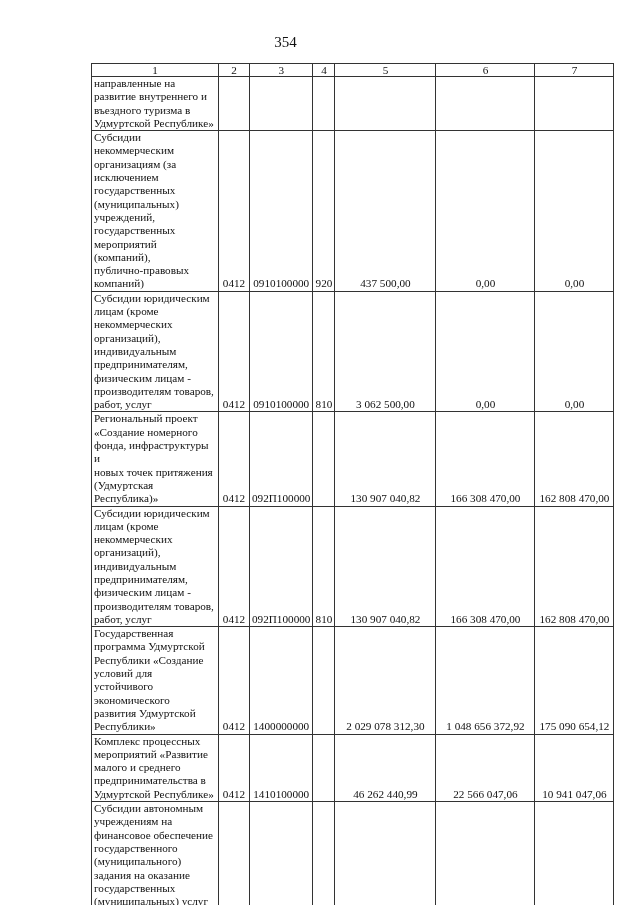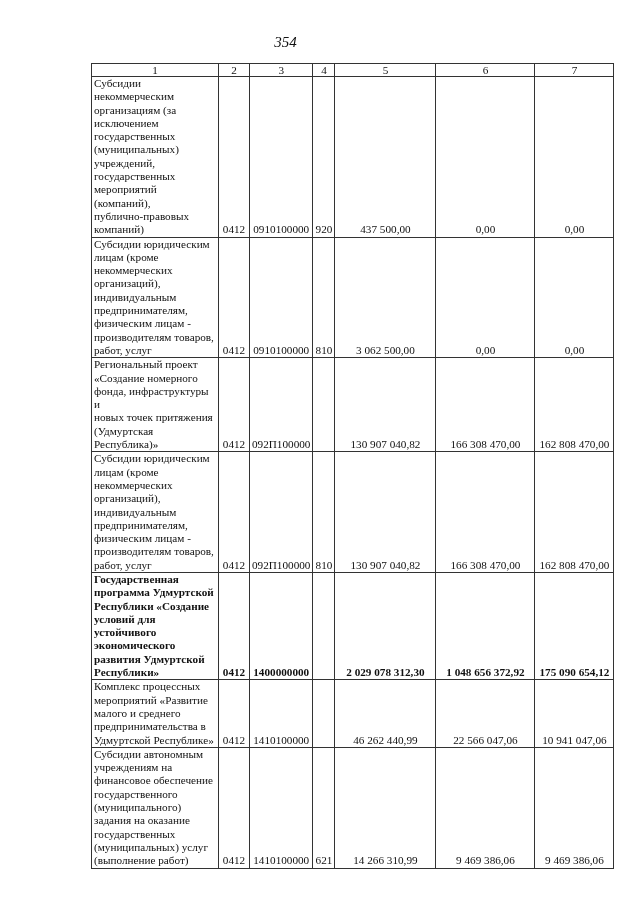--- a/index.html
+++ b/index.html
@@ -1,28 +1,28 @@
 <!DOCTYPE html>
 <html><head>
 <meta charset="utf-8">
 <style>
   html, body { margin: 0; padding: 0; background: #ffffff; }
   body { width: 640px; height: 905px; position: relative; overflow: hidden;
          font-family: "Liberation Serif", "DejaVu Serif", serif; color: #111; }
   .page-num { position: absolute; top: 34px; left: 0; width: 571px; text-align: center;
-              font-size: 15px; font-style: italic; }
+              font-size: 15px; }
   table.budget { position: absolute; left: 91px; top: 63px; border-collapse: collapse;
                  table-layout: fixed; font-size: 11.2px; line-height: 13.3px; }
   table.budget td { border: 1px solid #333; padding: 0 2px 0 2px; vertical-align: bottom;
                     overflow: hidden; }
   table.budget tr.hdr td { text-align: center; vertical-align: middle; height: 12px; line-height: 12px; }
   td.c1 { text-align: left; }
   td.c2, td.c3, td.c4 { text-align: center; white-space: nowrap; }
   td.num { text-align: center; white-space: nowrap; }
-  tr.bold td { font-weight: bold; }
+  tr.bold td { font-weight: normal; }
   td.c1 span { display: block; white-space: pre-line; }
 </style>
 </head>
 <body>
 
 <div class="page-num">354</div>
 
 <table class="budget">
   <colgroup>
     <col style="width:127px">
@@ -36,20 +36,34 @@
   <tbody id="tbody">
     <tr class="hdr">
       <td>1</td>
       <td>2</td>
       <td>3</td>
       <td>4</td>
       <td>5</td>
       <td>6</td>
       <td>7</td>
     </tr>
+  <tr>
+        <td class="c1">
+          <span>направленные на
+развитие внутреннего и
+въездного туризма в
+Удмуртской Республике»</span>
+        </td>
+        <td class="c2"><span></span></td>
+        <td class="c3"><span></span></td>
+        <td class="c4"><span></span></td>
+        <td class="num"><span></span></td>
+        <td class="num"><span></span></td>
+        <td class="num"><span></span></td>
+      </tr>
       <tr>
         <td class="c1">
           <span>Субсидии
 некоммерческим
 организациям (за
 исключением
 государственных
 (муниципальных)
 учреждений,
 государственных

